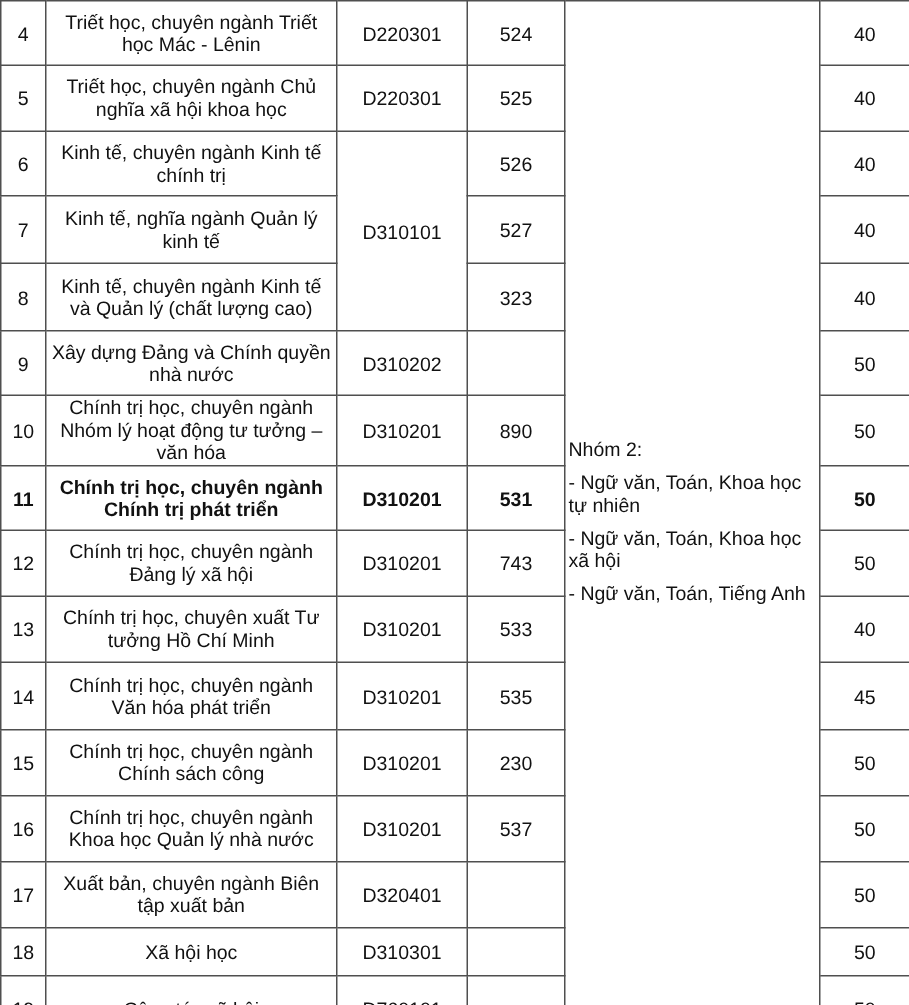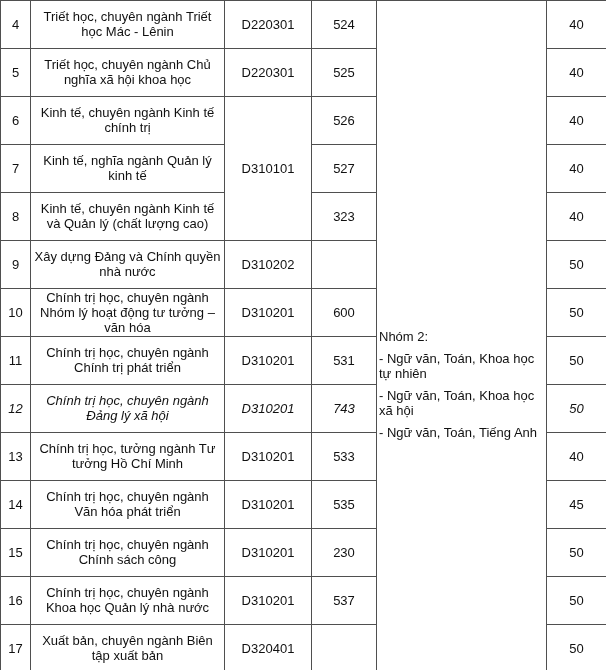--- a/index.html
+++ b/index.html
@@ -30,21 +30,21 @@
   td.c-no {
     text-align: center;
     padding: 0;
   }
   td.c-major {
     text-align: center;
     padding: 0 2px 1px 2px;
   }
   td.c-code, td.c-sub, td.c-quota {
     text-align: center;
-    padding: 16px;
+    padding: 2px;
   }
   td.c-group {
     text-align: left;
     vertical-align: middle;
     padding: 1px 3px 1px 2px;
   }
   td.c-group p {
     margin: 7px 0;
     line-height: 15px;
   }
@@ -106,40 +106,40 @@
           <td class="c-no">9</td>
           <td class="c-major">Xây dựng Đảng và Chính quyền nhà nước</td>
           <td class="c-code">D310202</td>
           <td class="c-sub"></td>
           <td class="c-quota">50</td>
         </tr>
         <tr style="height: 44px;">
           <td class="c-no">10</td>
           <td class="c-major">Chính trị học, chuyên ngành Nhóm lý hoạt động tư tưởng – văn hóa</td>
           <td class="c-code">D310201</td>
-          <td class="c-sub">600</td>
+          <td class="c-sub">890</td>
           <td class="c-quota">50</td>
         </tr>
-        <tr style="height: 43px;">
+        <tr style="height: 43px; font-weight: bold;">
           <td class="c-no">11</td>
           <td class="c-major">Chính trị học, chuyên ngành Chính trị phát triển</td>
           <td class="c-code">D310201</td>
           <td class="c-sub">531</td>
           <td class="c-quota">50</td>
         </tr>
-        <tr style="height: 44px; font-style: italic;">
+        <tr style="height: 44px;">
           <td class="c-no">12</td>
           <td class="c-major">Chính trị học, chuyên ngành Đảng lý xã hội</td>
           <td class="c-code">D310201</td>
           <td class="c-sub">743</td>
           <td class="c-quota">50</td>
         </tr>
         <tr style="height: 44px;">
           <td class="c-no">13</td>
-          <td class="c-major">Chính trị học, tưởng ngành Tư tưởng Hồ Chí Minh</td>
+          <td class="c-major">Chính trị học, chuyên xuất Tư tưởng Hồ Chí Minh</td>
           <td class="c-code">D310201</td>
           <td class="c-sub">533</td>
           <td class="c-quota">40</td>
         </tr>
         <tr style="height: 45px;">
           <td class="c-no">14</td>
           <td class="c-major">Chính trị học, chuyên ngành Văn hóa phát triển</td>
           <td class="c-code">D310201</td>
           <td class="c-sub">535</td>
           <td class="c-quota">45</td>

